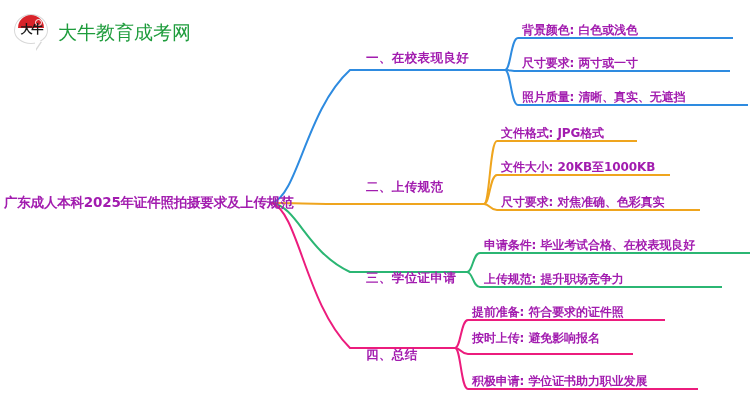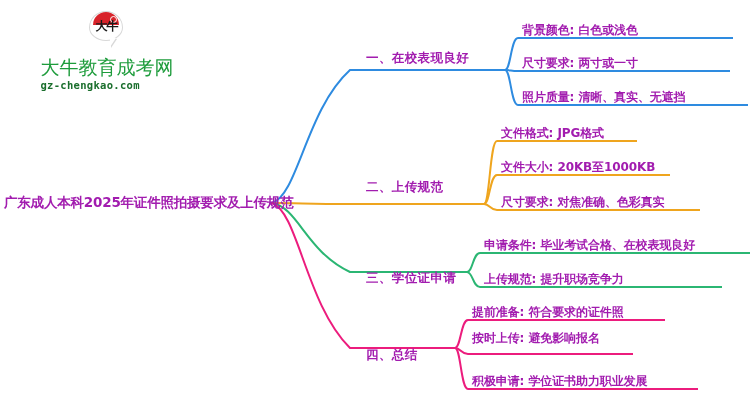--- a/index.html
+++ b/index.html
@@ -18,21 +18,20 @@
   
   #logo-block {
     position: absolute;
     left: 12px;
     top: 8px;
     width: 190px;
     height: 48px;
     display: flex;
     align-items: center;
     gap: 6px;
-    flex-direction: column;
   }
   #logo-mark {
     position: relative;
     width: 40px;
     height: 42px;
     flex: 0 0 auto;
   }
   #logo-bubble {
     position: absolute;
     left: 2px;
@@ -149,21 +148,20 @@
 <div id="logo-block">
   <div id="logo-mark">
     <div id="logo-bubble"></div>
     <div id="logo-bubble-tail"></div>
     <div id="logo-red-arc"></div>
     <div id="logo-red-dot"></div>
     <div id="logo-cn">大牛</div>
   </div>
   <div id="logo-text">
     <div id="logo-title">大牛教育成考网</div>
-    <div id="logo-sub">gz-chengkao.com</div>
   </div>
 </div>
 
 <svg id="map-svg" viewBox="0 0 750 410" xmlns="http://www.w3.org/2000/svg">
     <path d="M 272 203
              C 298 195.02,
                306 109.9,
                350 70
              L 505 70" class="link" stroke="#2E8BE0"></path>
     <path d="M 505 70

